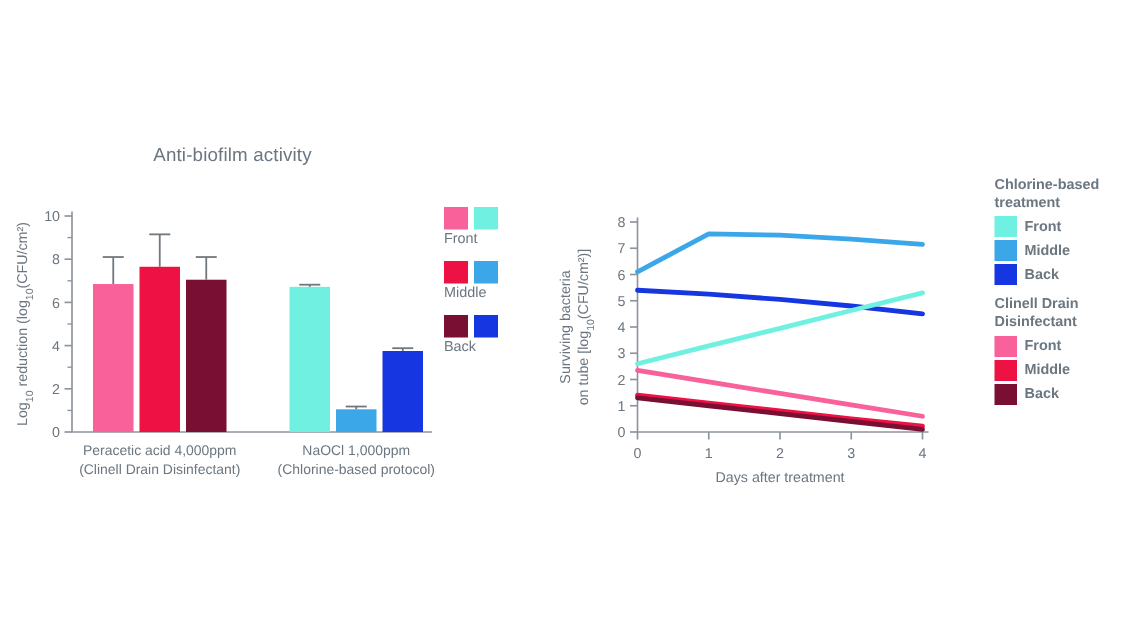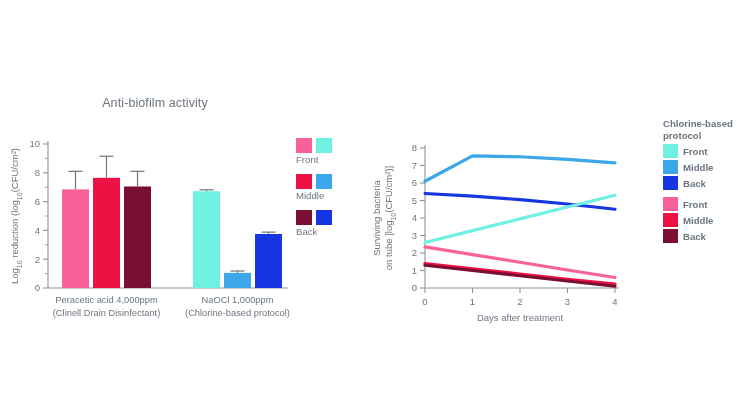--- a/index.html
+++ b/index.html
@@ -252,37 +252,41 @@
         <polyline points="55,183.5 102.5,188.75 150,194 197.5,199.25 245,204.15" stroke="#EE1144" class="series-line"></polyline>
         <polyline points="55,185.25 102.5,190.5 150,195.75 197.5,201 245,206.25" stroke="#7A0F34" class="series-line"></polyline>
       </svg>
   </div>
 
   <div class="legend" id="legend-line">
 
     <div class="legend-group">
       <div class="legend-group-title">
         <span>Chlorine-based</span><br>
-        <span>protocol</span>
+        <span>treatment</span>
       </div>
       <div class="legend-item">
         <span class="swatch" style="background:#6FF0E0"></span>
         <span class="legend-item-label">Front</span>
       </div>
       <div class="legend-item">
         <span class="swatch" style="background:#3BA7E8"></span>
         <span class="legend-item-label">Middle</span>
       </div>
       <div class="legend-item">
         <span class="swatch" style="background:#1536E0"></span>
         <span class="legend-item-label">Back</span>
       </div>
     </div>
 
     <div class="legend-group">
+      <div class="legend-group-title">
+        <span>Clinell Drain</span><br>
+        <span>Disinfectant</span>
+      </div>
       <div class="legend-item">
         <span class="swatch" style="background:#F9619A"></span>
         <span class="legend-item-label">Front</span>
       </div>
       <div class="legend-item">
         <span class="swatch" style="background:#EE1144"></span>
         <span class="legend-item-label">Middle</span>
       </div>
       <div class="legend-item">
         <span class="swatch" style="background:#7A0F34"></span>

